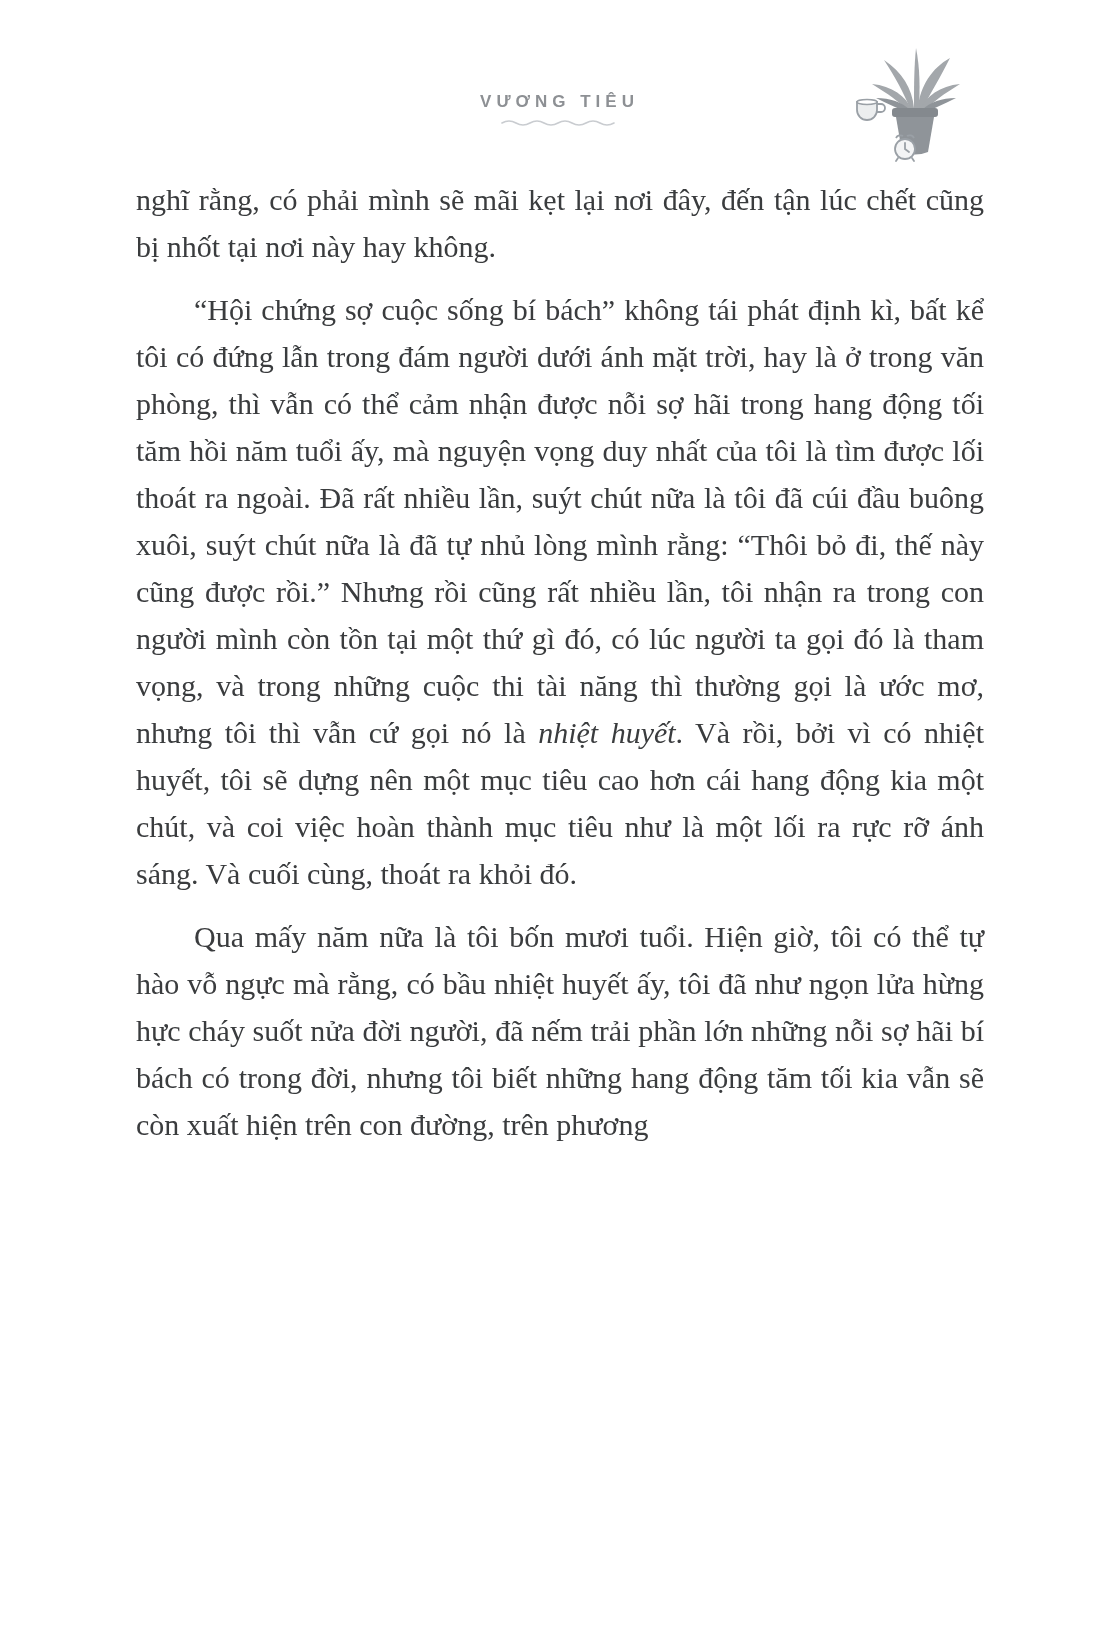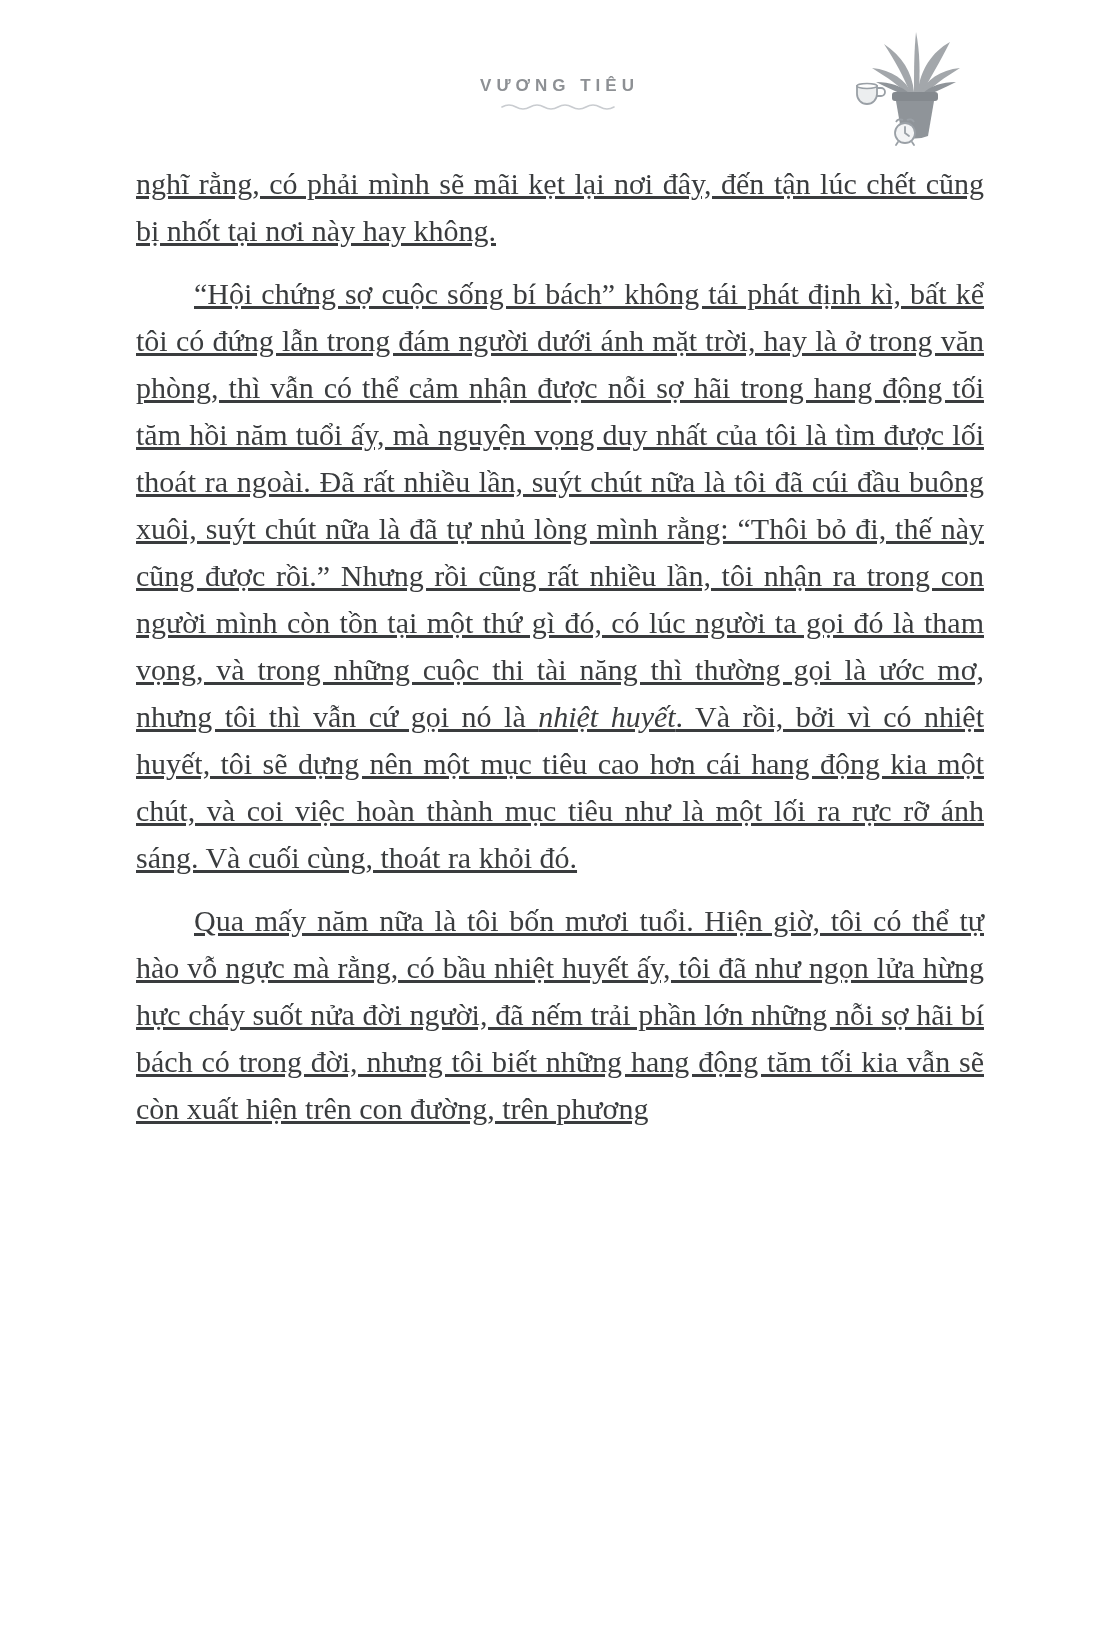--- a/index.html
+++ b/index.html
@@ -1,21 +1,21 @@
 <!DOCTYPE html>
 <html lang="vi"><head>
 <meta charset="utf-8">
 <style>
   * { margin: 0; padding: 0; box-sizing: border-box; }
   html, body { background: #ffffff; }
   .page {
     position: relative;
     width: 1119px;
     height: 1440px;
-    margin: 0 auto;
+    margin: 16px auto;
     background: #ffffff;
     font-family: "Liberation Serif", serif;
     color: #3a3c3e;
     overflow: hidden;
     border-radius: 18px;
   }
   .running-title {
     position: absolute;
     top: 76px;
     left: 0; right: 0;
@@ -37,21 +37,21 @@
   .decor-clock { position: absolute; top: 116px; left: 889px; }
   .body-text {
     position: absolute;
     top: 160px;
     left: 136px;
     width: 848px;
     font-size: 30px;
     line-height: 47px;
     text-align: justify;
   }
-  .body-text p { margin: 0; text-decoration: underline; }
+  .body-text p { margin: 0; }
   .body-text p + p { margin-top: 16px; }
   .body-text p.indent { text-indent: 58px; }
   .body-text em { font-style: italic; }
   .page-number {
     position: absolute;
     top: 1468px;
     left: 0; right: 0;
     text-align: center;
     font-size: 29px;
     color: #46484b;

